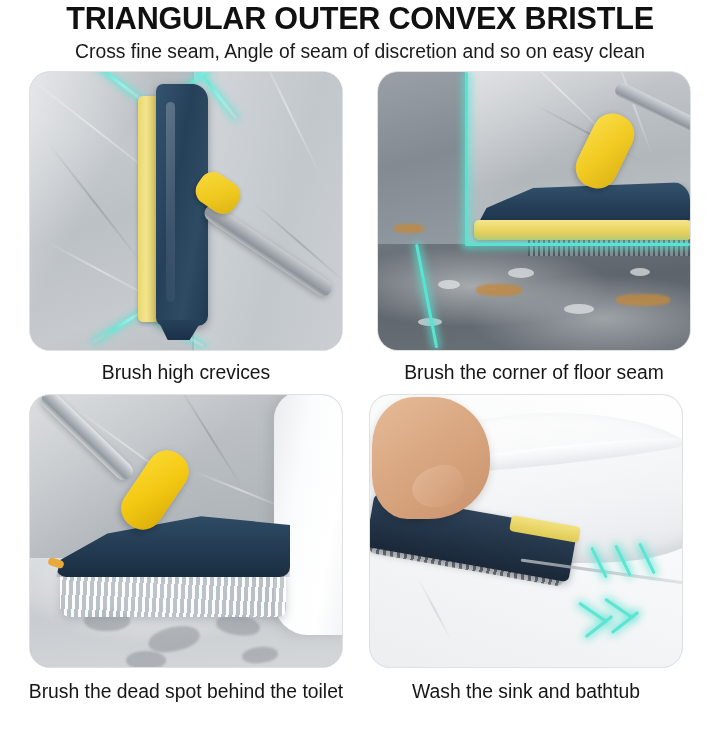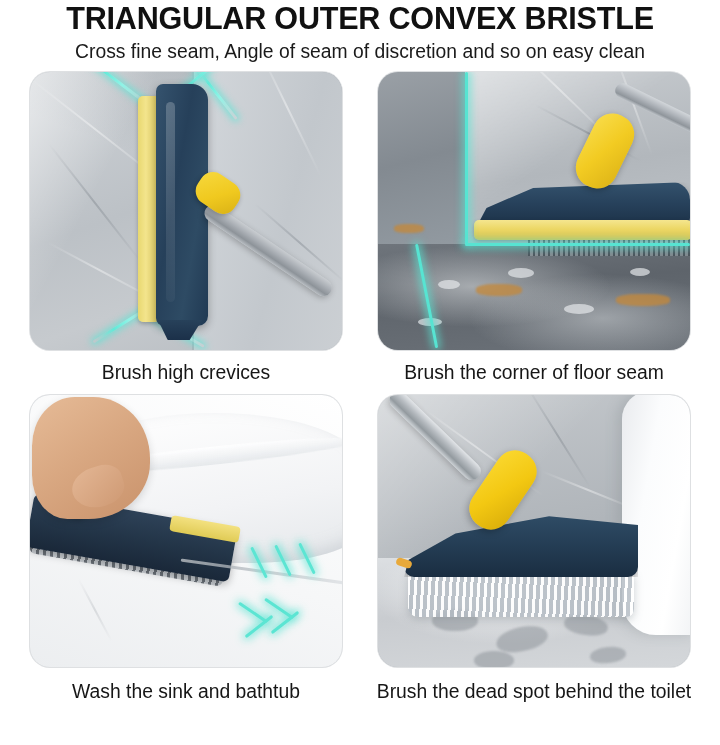--- a/index.html
+++ b/index.html
@@ -444,20 +444,45 @@
 
         <div class="layer glow-solid p2-corner-v"></div>
         <div class="layer glow-solid p2-corner-h"></div>
         <div class="layer glow-solid p2-corner-d"></div>
       </div>
       <div class="caption">Brush the corner of floor seam</div>
     </div>
   </div>
 
   <div class="row row2" style="margin-top:10px;">
+
+    <div class="cell right">
+      <div class="photo">
+        <div class="layer p4-wall"></div>
+        <div class="layer vein" style="left:30px; top:56px; width:150px; transform:rotate(36deg);"></div>
+        <div class="layer vein dark" style="left:120px; top:40px; width:120px; transform:rotate(58deg);"></div>
+        <div class="layer vein" style="left:160px; top:96px; width:110px; transform:rotate(22deg);"></div>
+
+        <div class="layer p4-floor"></div>
+        <div class="layer p4-toilet"></div>
+
+        <div class="layer footprint" style="left:54px; top:214px; width:46px; height:22px;"></div>
+        <div class="layer footprint" style="left:118px; top:232px; width:52px; height:24px; transform:rotate(-12deg);"></div>
+        <div class="layer footprint" style="left:186px; top:220px; width:44px; height:20px; transform:rotate(8deg);"></div>
+        <div class="layer footprint" style="left:96px; top:256px; width:40px; height:18px;"></div>
+        <div class="layer footprint" style="left:212px; top:252px; width:36px; height:16px; transform:rotate(-6deg);"></div>
+
+        <div class="layer p4-bristles"></div>
+        <div class="layer p4-head"></div>
+        <div class="layer p4-tipnub"></div>
+        <div class="layer p4-pole"></div>
+        <div class="layer p4-grip"></div>
+      </div>
+      <div class="caption">Brush the dead spot behind the toilet</div>
+    </div>
 
     <div class="cell left">
       <div class="photo">
         <div class="layer p3-bg"></div>
         <div class="layer p3-basin"></div>
         <div class="layer p3-rim"></div>
         <div class="layer vein dark" style="left:30px; top:214px; width:70px; transform:rotate(62deg); opacity:0.3;"></div>
 
         <div class="layer p3-bristles"></div>
         <div class="layer p3-body"></div>
@@ -470,39 +495,14 @@
         <div class="layer chev" style="left:212px; top:166px; transform:rotate(64deg);"></div>
         <div class="layer chev" style="left:236px; top:164px; transform:rotate(64deg);"></div>
         <div class="layer chev" style="left:260px; top:162px; transform:rotate(64deg);"></div>
         <div class="layer chev" style="left:206px; top:216px; transform:rotate(34deg);"></div>
         <div class="layer chev" style="left:232px; top:212px; transform:rotate(34deg);"></div>
         <div class="layer chev" style="left:238px; top:226px; transform:rotate(-38deg);"></div>
         <div class="layer chev" style="left:212px; top:230px; transform:rotate(-38deg);"></div>
       </div>
       <div class="caption">Wash the sink and bathtub</div>
     </div>
-
-    <div class="cell right">
-      <div class="photo">
-        <div class="layer p4-wall"></div>
-        <div class="layer vein" style="left:30px; top:56px; width:150px; transform:rotate(36deg);"></div>
-        <div class="layer vein dark" style="left:120px; top:40px; width:120px; transform:rotate(58deg);"></div>
-        <div class="layer vein" style="left:160px; top:96px; width:110px; transform:rotate(22deg);"></div>
-
-        <div class="layer p4-floor"></div>
-        <div class="layer p4-toilet"></div>
-
-        <div class="layer footprint" style="left:54px; top:214px; width:46px; height:22px;"></div>
-        <div class="layer footprint" style="left:118px; top:232px; width:52px; height:24px; transform:rotate(-12deg);"></div>
-        <div class="layer footprint" style="left:186px; top:220px; width:44px; height:20px; transform:rotate(8deg);"></div>
-        <div class="layer footprint" style="left:96px; top:256px; width:40px; height:18px;"></div>
-        <div class="layer footprint" style="left:212px; top:252px; width:36px; height:16px; transform:rotate(-6deg);"></div>
-
-        <div class="layer p4-bristles"></div>
-        <div class="layer p4-head"></div>
-        <div class="layer p4-tipnub"></div>
-        <div class="layer p4-pole"></div>
-        <div class="layer p4-grip"></div>
-      </div>
-      <div class="caption">Brush the dead spot behind the toilet</div>
-    </div>
   </div>
 </div>
 
 </body></html>

